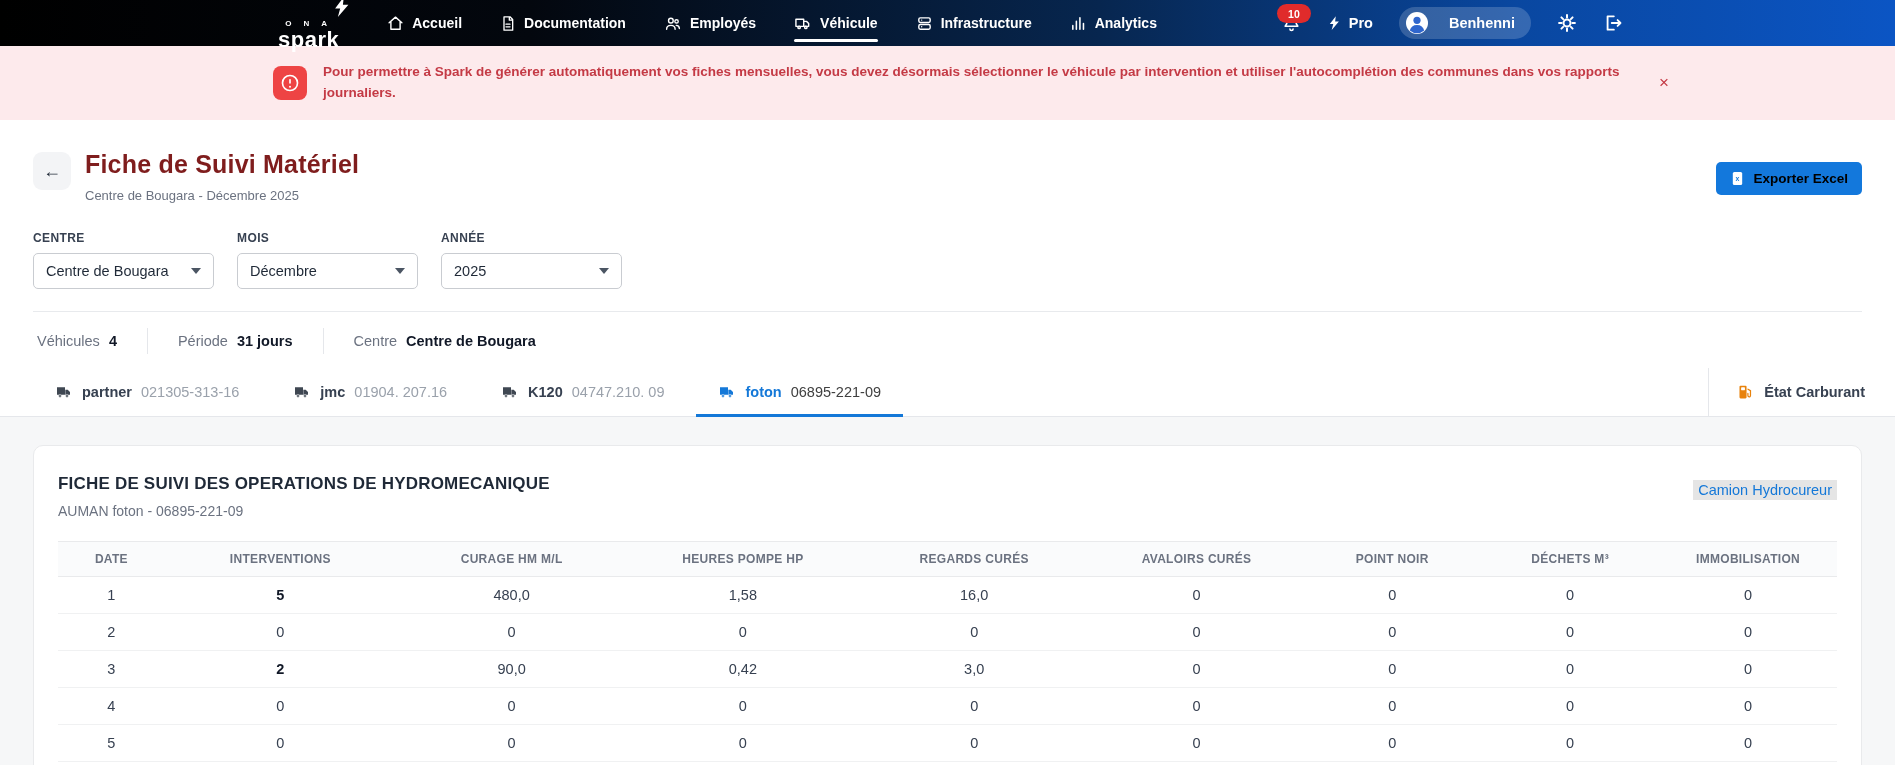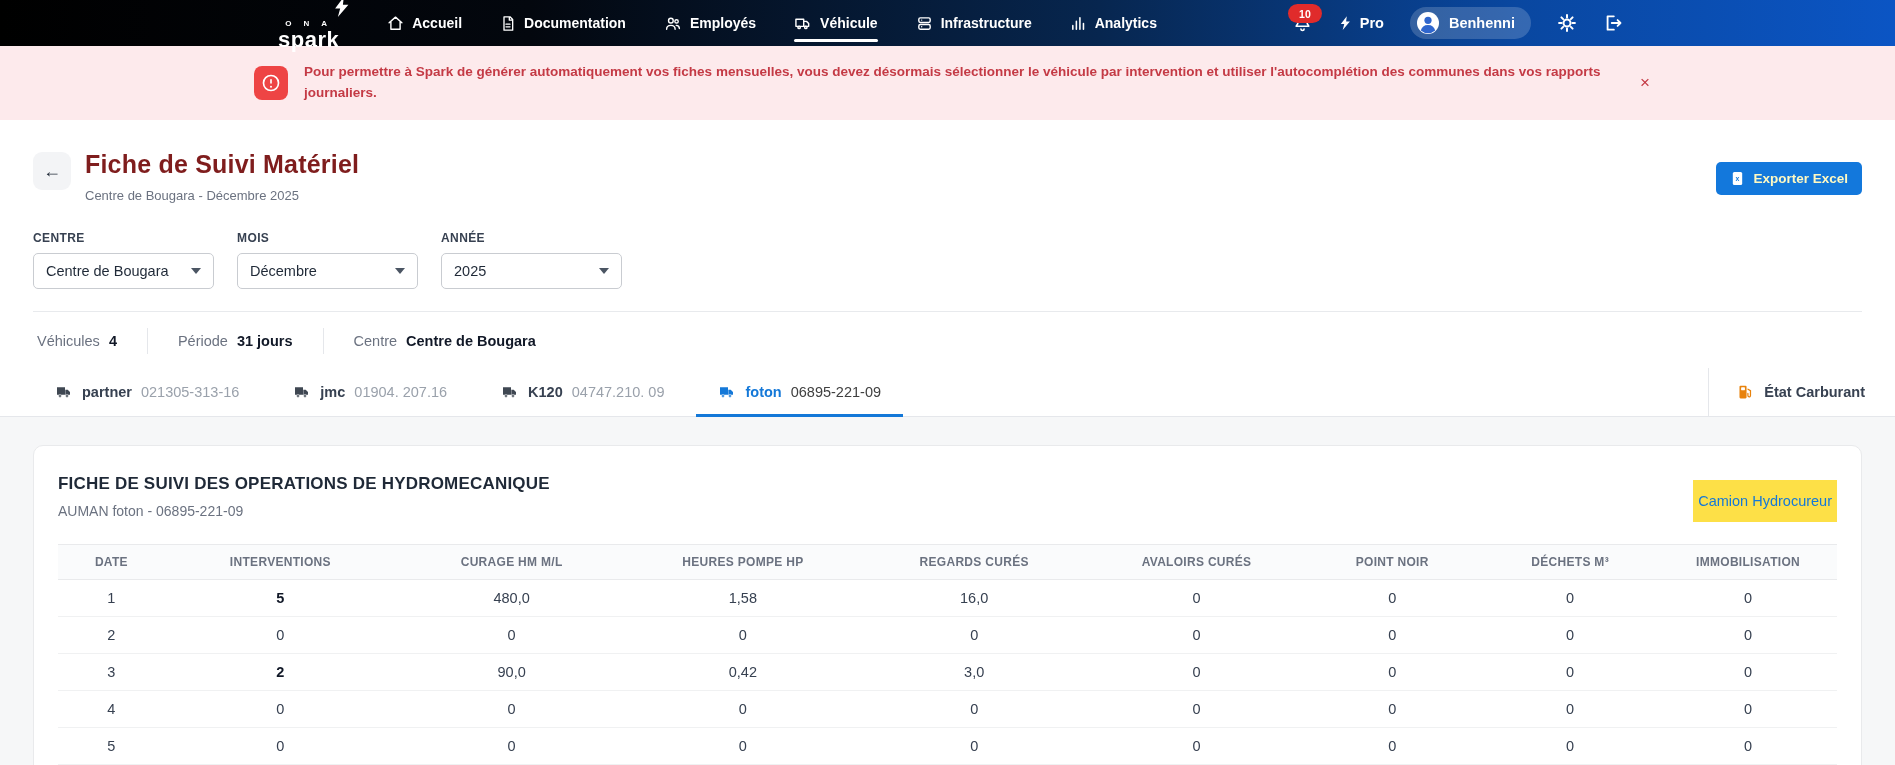--- a/index.html
+++ b/index.html
@@ -20,42 +20,42 @@
     cursor:pointer; height:46px; position:relative; white-space:nowrap; }
   .nav-item svg { flex:0 0 auto; }
   .nav-item.active::after { content:""; position:absolute; left:0; right:0; bottom:4px;
     height:3px; background:#fff; border-radius:2px; }
   .nav-right { margin-left:auto; margin-right:272px; display:flex; align-items:center; gap:26px; }
   .bell-wrap { position:relative; cursor:pointer; display:inline-flex; }
   .badge { position:absolute; top:-9px; right:-10px; background:#e02b2b; color:#fff;
     min-width:19px; height:19px; border-radius:10px; font-size:10.5px; font-weight:700;
     display:flex; align-items:center; justify-content:center; padding:0 11px; }
   .pro { display:flex; align-items:center; gap:7px; font-size:14.5px; font-weight:700; cursor:pointer; }
-  .user-pill { display:flex; align-items:center; gap:9px; background:rgba(255,255,255,.18);
+  .user-pill { display:flex; align-items:center; gap:20px; background:rgba(255,255,255,.18);
     border-radius:16px; padding:4px 16px 4px 6px; font-size:14.5px; font-weight:700; cursor:pointer; }
   .icon-btn { cursor:pointer; display:inline-flex; }
 
   
-  .alert { height:74px; background:#fdeaec; display:flex; align-items:center; }
+  .alert { height:74px; background:#fdeaec; display:flex; align-items:center;padding-left:19px; }
   .alert-icon { margin-left:254px; width:34px; height:34px; background:#ee4444; border-radius:8px;
     display:flex; align-items:center; justify-content:center; flex:0 0 auto; }
   .alert-msg { margin-left:16px; width:1310px; font-size:13.5px; font-weight:700;
     color:#c43a45; line-height:1.55; }
   .alert-close { margin-left:26px; color:#c43a45; font-size:17px; cursor:pointer;
     background:none; border:none; font-family:inherit; }
 
   
   .content { padding:0 33px; }
   .page-head { display:flex; align-items:flex-start; padding-top:30px; }
   .back-btn { width:38px; height:38px; border:none; background:#f3f4f6; border-radius:9px;
     font-size:18px; color:#1f2937; cursor:pointer; margin-top:2px; font-family:inherit; }
   .titles { margin-left:14px; }
   .page-title { font-size:25px; font-weight:700; color:#7f1d1d; letter-spacing:.2px; }
   .page-subtitle { font-size:13px; color:#6b7280; margin-top:9px; }
-  .export-btn { margin-left:auto; margin-top:12px; background:#1378dc; color:#fef9c3; border:none;
+  .export-btn { margin-left:auto; margin-top:12px; background:#1378dc; color:#000000; border:none;
     border-radius:5px; height:33px; padding:8px 14px; font-size:13.5px; font-weight:700;
     display:flex; align-items:center; gap:8px; cursor:pointer; font-family:inherit; }
 
   
   .filters { display:flex; gap:23px; margin-top:28px; }
   .filter label { display:block; font-size:12px; font-weight:700; color:#374151;
     letter-spacing:.4px; margin-bottom:8px; }
   .select { width:181px; height:36px; border:1px solid #c9ccd1; border-radius:5px;
     display:flex; align-items:center; padding:0 12px; font-size:14.5px; color:#1f2937;
     cursor:pointer; background:#fff; }
@@ -85,22 +85,22 @@
     border-left:1px solid #e5e7eb; padding:0 30px 0 28px; font-size:14.5px; font-weight:700;
     color:#374151; cursor:pointer; }
 
   
   .gray-area { background:#f6f7f8; height:360px; padding:28px 33px 0; }
   .card { background:#fff; border:1px solid #e9eaec; border-radius:10px;
     padding:28px 24px 0; height:400px; }
   .card-head { display:flex; align-items:flex-start; }
   .card-title { font-size:17px; font-weight:700; color:#1f2937; letter-spacing:.2px; }
   .card-subtitle { font-size:14px; color:#6b7280; margin-top:9px; }
-  .type-badge { margin-left:auto; font-size:14.5px; color:#1478d8; background:#fde047;
-    padding:13px 5px; cursor:pointer; margin-top:6px; }
+  .type-badge { margin-left:auto; font-size:14.5px; color:#1478d8; background:#e5e5e5;
+    padding:2px 5px; cursor:pointer; margin-top:6px; }
   table { width:100%; border-collapse:collapse; margin-top:22px; }
   thead tr { background:#fafbfc; border-top:1px solid #e9eaec; border-bottom:1px solid #e9eaec; }
   th { font-size:12px; font-weight:700; color:#6b7280; letter-spacing:.3px;
     padding:10px 4px; text-align:center; }
   td { font-size:14.5px; color:#374151; text-align:center; padding:0 4px; height:37px;
     border-bottom:1px solid #f0f1f2; }
   td.bold { font-weight:700; color:#111827; }
   th:nth-child(1){width:6%} th:nth-child(2){width:13%} th:nth-child(3){width:13%}
   th:nth-child(4){width:13%} th:nth-child(5){width:13%} th:nth-child(6){width:12%}
   th:nth-child(7){width:10%} th:nth-child(8){width:10%} th:nth-child(9){width:10%}

